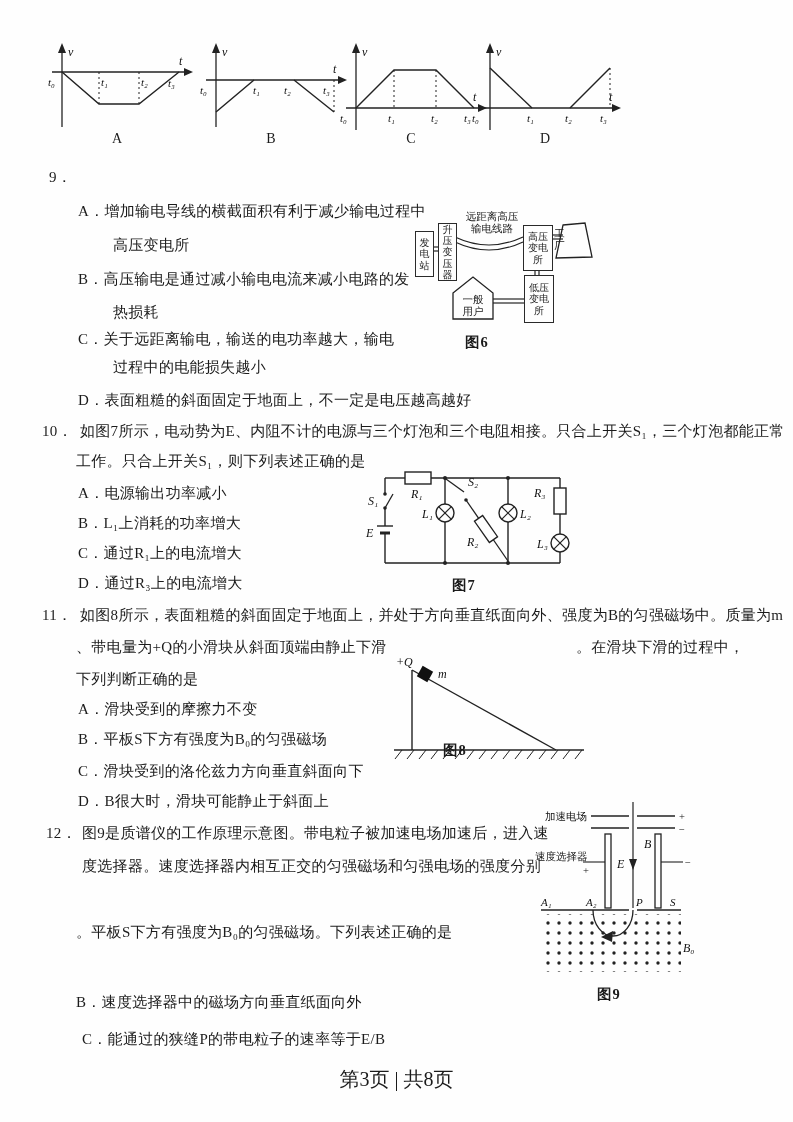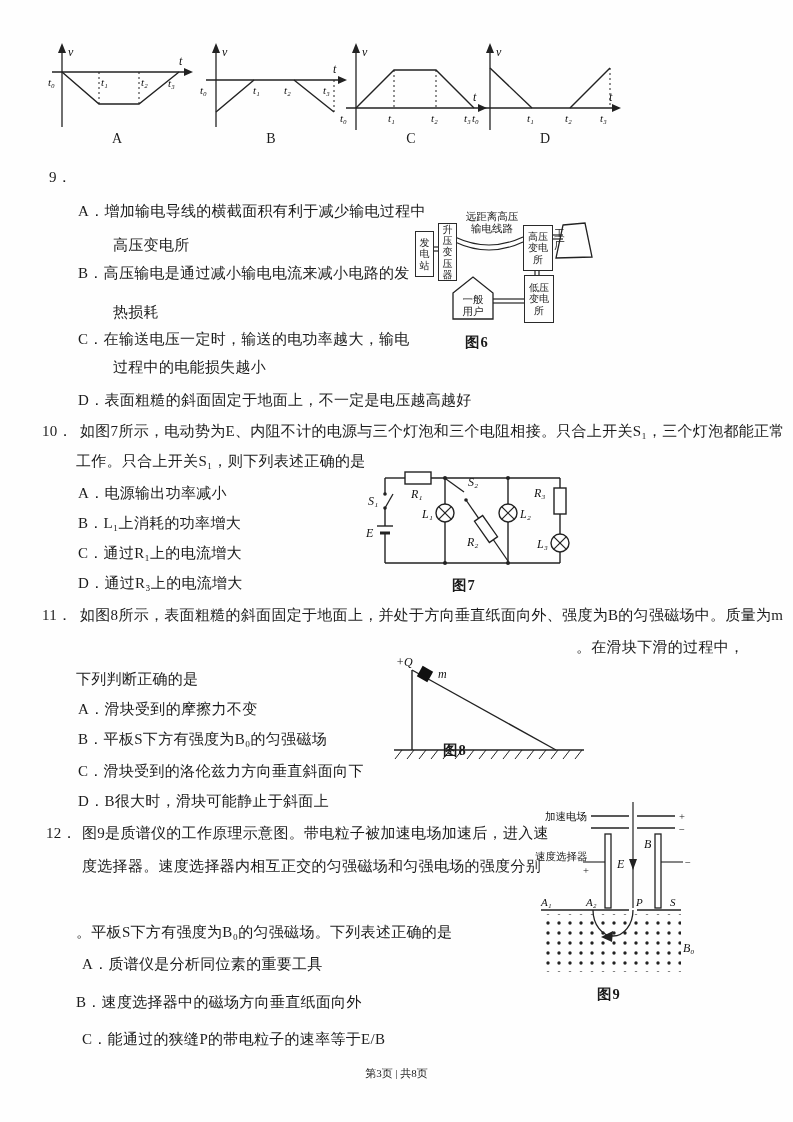--- a/index.html
+++ b/index.html
@@ -14,21 +14,21 @@
        text-align:center;word-break:break-all;display:flex;align-items:center;
        justify-content:center;background:#fefefe;}
   .flabel{position:absolute;font-size:10.5px;line-height:1.1;text-align:center;
           word-break:break-all;white-space:normal;}
   .flabel.bold{font-weight:normal;}
   svg{position:absolute;overflow:visible;}
   svg text{font-family:"Liberation Serif",serif;}
   .sv{font-style:italic;font-size:12px;fill:#111;}
   .svs{font-style:italic;font-size:11px;fill:#111;}
   .sl{font-size:10.5px;fill:#111;font-style:normal;}
-  .footer{position:absolute;width:793px;text-align:center;font-size:11px;}
+  .footer{position:absolute;width:793px;text-align:center;font-size:20px;}
 </style>
 </head>
 <body>
 
 <div class="page">
 
   <svg style="left:42px;top:42px" width="155" height="95" viewBox="0 0 155 95">
     <line x1="20" y1="85" x2="20" y2="6" stroke="#222" stroke-width="1.3"></line>
     <polygon points="20,1 16,11 24,11" fill="#222"></polygon>
     <line x1="10" y1="30" x2="146" y2="30" stroke="#222" stroke-width="1.3"></line>
@@ -92,23 +92,23 @@
     <text class="svs" x="2" y="80">t₀</text>
     <text class="svs" x="57" y="80">t₁</text>
     <text class="svs" x="95" y="80">t₂</text>
     <text class="svs" x="130" y="80">t₃</text>
   </svg>
   <div class="glabel" style="left:470px;top:131px">D</div>
 
   <div class="t" style="left:49px;top:168px"><span class="num">9．</span></div>
   <div class="t" style="left:78px;top:202px">A．增加输电导线的横截面积有利于减少输电过程中</div>
   <div class="t" style="left:113px;top:236px">高压变电所</div>
-  <div class="t" style="left:78px;top:264px">B．高压输电是通过减小输电电流来减小电路的发</div>
+  <div class="t" style="left:78px;top:270px">B．高压输电是通过减小输电电流来减小电路的发</div>
   <div class="t" style="left:113px;top:303px">热损耗</div>
-  <div class="t" style="left:78px;top:330px">C．在输送电压一定时，输送的电功率越大，输电</div>
+  <div class="t" style="left:78px;top:330px">C．关于远距离输电，输送的电功率越大，输电</div>
   <div class="t" style="left:113px;top:358px">过程中的电能损失越小</div>
   <div class="t" style="left:78px;top:391px">D．表面粗糙的斜面固定于地面上，不一定是电压越高越好</div>
 
   <div class="figbox" style="left:413px;top:197px;width:372px;height:160px">
     <svg style="left:0;top:0" width="372" height="160" viewBox="0 0 372 160">
       <line x1="19" y1="50" x2="25" y2="50" stroke="#222" stroke-width="1.2"></line>
       <line x1="19" y1="54" x2="25" y2="54" stroke="#222" stroke-width="1.2"></line>
       <path d="M42,40 Q76,56 110,40" fill="none" stroke="#222" stroke-width="1.2"></path>
       <path d="M42,45 Q76,61 110,45" fill="none" stroke="#222" stroke-width="1.2"></path>
       <line x1="138" y1="38" x2="150" y2="38" stroke="#222" stroke-width="1.2"></line>
@@ -192,20 +192,21 @@
     <text class="sv" x="62" y="55">L₁</text>
     <text class="sv" x="107" y="83">R₂</text>
     <text class="sv" x="160" y="55">L₂</text>
     <text class="sv" x="174" y="34">R₃</text>
     <text class="sv" x="177" y="85">L₃</text>
   </svg>
   <div class="cap" style="left:452px;top:576px">图7</div>
 
   <div class="t" style="left:42px;top:606px"><span class="num">11．</span></div>
   <div class="t" style="left:80px;top:606px">如图8所示，表面粗糙的斜面固定于地面上，并处于方向垂直纸面向外、强度为B的匀强磁场中。质量为m</div>
+  <div class="t" style="left:76px;top:638px">、带电量为+Q的小滑块从斜面顶端由静止下滑</div>
   <div class="t" style="left:576px;top:638px">。在滑块下滑的过程中，</div>
   <div class="t" style="left:76px;top:670px">下列判断正确的是</div>
   <div class="t" style="left:78px;top:700px">A．滑块受到的摩擦力不变</div>
   <div class="t" style="left:78px;top:730px">B．平板S下方有强度为B₀的匀强磁场</div>
   <div class="t" style="left:78px;top:792px">D．B很大时，滑块可能静止于斜面上</div>
   <div class="t" style="left:78px;top:762px">C．滑块受到的洛伦兹力方向垂直斜面向下</div>
 
   <svg style="left:388px;top:650px" width="210" height="115" viewBox="0 0 210 115">
     <line x1="24" y1="20" x2="24" y2="100" stroke="#222" stroke-width="1.4"></line>
     <line x1="24" y1="20" x2="168" y2="100" stroke="#222" stroke-width="1.4"></line>
@@ -214,21 +215,20 @@
     <rect x="31" y="18" width="12" height="12" fill="#111" transform="rotate(29 37 24)"></rect>
     <text class="sv" x="8" y="16">+Q</text>
     <text class="sv" x="50" y="28">m</text>
   </svg>
   <div class="cap" style="left:443px;top:741px">图8</div>
 
   <div class="t" style="left:46px;top:824px"><span class="num">12．</span></div>
   <div class="t" style="left:82px;top:824px">图9是质谱仪的工作原理示意图。带电粒子被加速电场加速后，进入速</div>
   <div class="t" style="left:82px;top:857px">度选择器。速度选择器内相互正交的匀强磁场和匀强电场的强度分别</div>
   <div class="t" style="left:76px;top:923px">。平板S下方有强度为B₀的匀强磁场。下列表述正确的是</div>
-  <div class="t" style="left:82px;top:955px">A．质谱仪是分析同位素的重要工具</div>
   <div class="t" style="left:76px;top:993px">B．速度选择器中的磁场方向垂直纸面向外</div>
   <div class="t" style="left:82px;top:1030px">C．能通过的狭缝P的带电粒子的速率等于E/B</div>
 
   <svg style="left:533px;top:798px" width="170" height="180" viewBox="0 0 170 180">
     <defs>
       <pattern id="dots" width="11" height="10" patternUnits="userSpaceOnUse">
         <circle cx="4" cy="5" r="1.7" fill="#222"></circle>
       </pattern>
     </defs>
 

